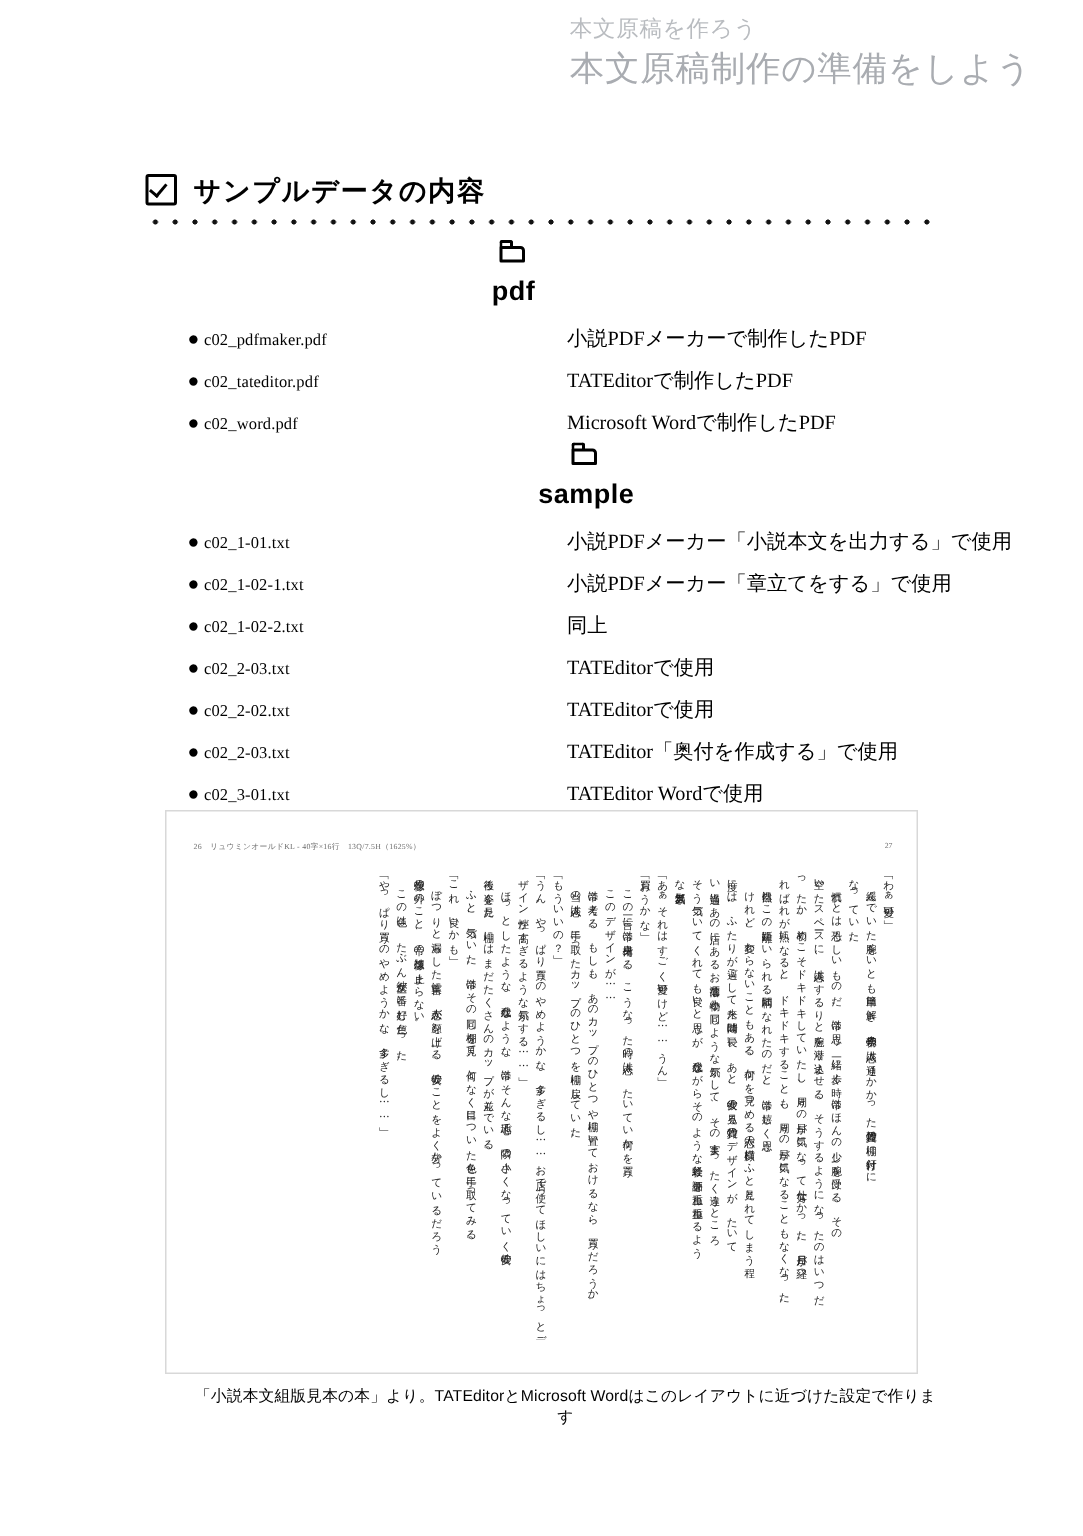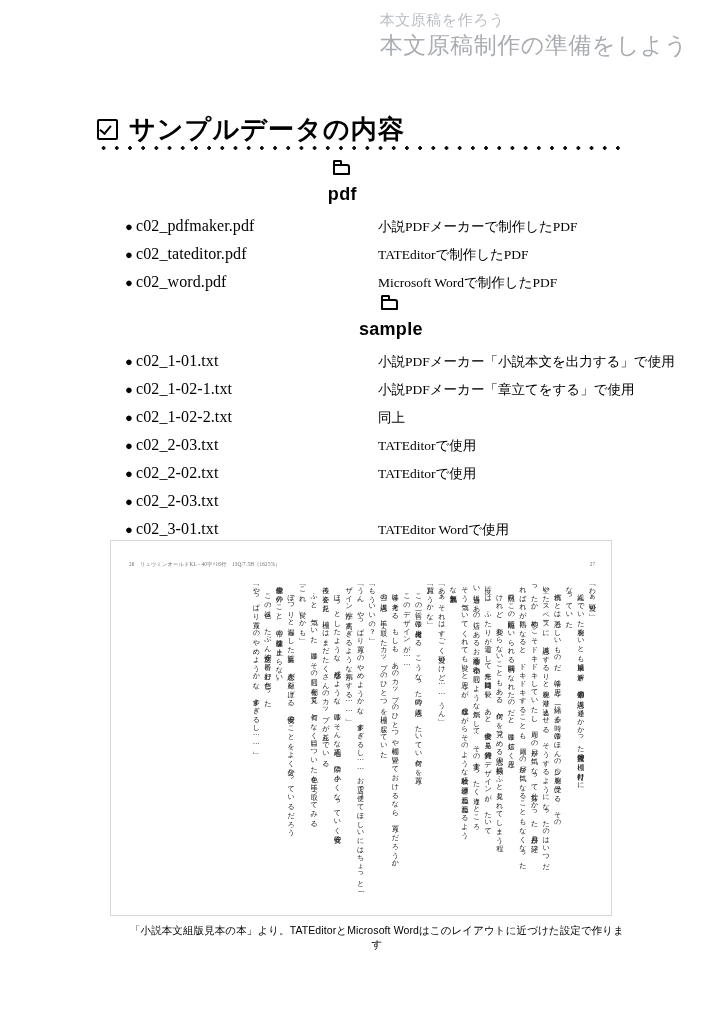--- a/index.html
+++ b/index.html
@@ -65,21 +65,21 @@
     position: absolute;
     left: 3px;
     top: 2px;
     width: 5px;
     height: 9px;
     border-right: 2px solid #000;
     border-bottom: 2px solid #000;
     transform: rotate(40deg);
   }
   .section-heading .title {
-    font-size: 26px;
+    font-size: 18px;
     font-weight: bold;
     letter-spacing: 1.2px;
     line-height: 1;
   }
 
   .dotted-rule {
     position: absolute;
     left: 97px;
     top: 146px;
     width: 527px;
@@ -149,21 +149,21 @@
   }
   .file-bullet {
     width: 11px;
     flex: none;
     font-size: 13px;
     line-height: 1;
     color: #000;
   }
   .file-name {
     font-family: "Liberation Serif", "DejaVu Serif", serif;
-    font-size: 16px;
+    font-size: 11px;
     letter-spacing: 0.1px;
     white-space: nowrap;
     flex: none;
   }
   .leader {
     flex: none;
     height: 14px;
     align-self: flex-end;
     margin: 0 0 3px 0;
     background-image: radial-gradient(circle, #333 0.8px, rgba(0,0,0,0) 1px);
@@ -333,20 +333,21 @@
       <li class="file-row">
         <span class="file-bullet">●</span>
         <span class="file-name">c02_2-02.txt</span>
         <span class="leader"></span>
         <span class="file-desc">TATEditorで使用</span>
       </li>
       <li class="file-row">
         <span class="file-bullet">●</span>
         <span class="file-name">c02_2-03.txt</span>
         <span class="leader"></span>
+        <span class="file-desc">TATEditor「奥付を作成する」で使用</span>
       </li>
       <li class="file-row">
         <span class="file-bullet">●</span>
         <span class="file-name">c02_3-01.txt</span>
         <span class="leader"></span>
         <span class="file-desc">TATEditor Wordで使用</span>
       </li>
     </ul>
   </div>
 

